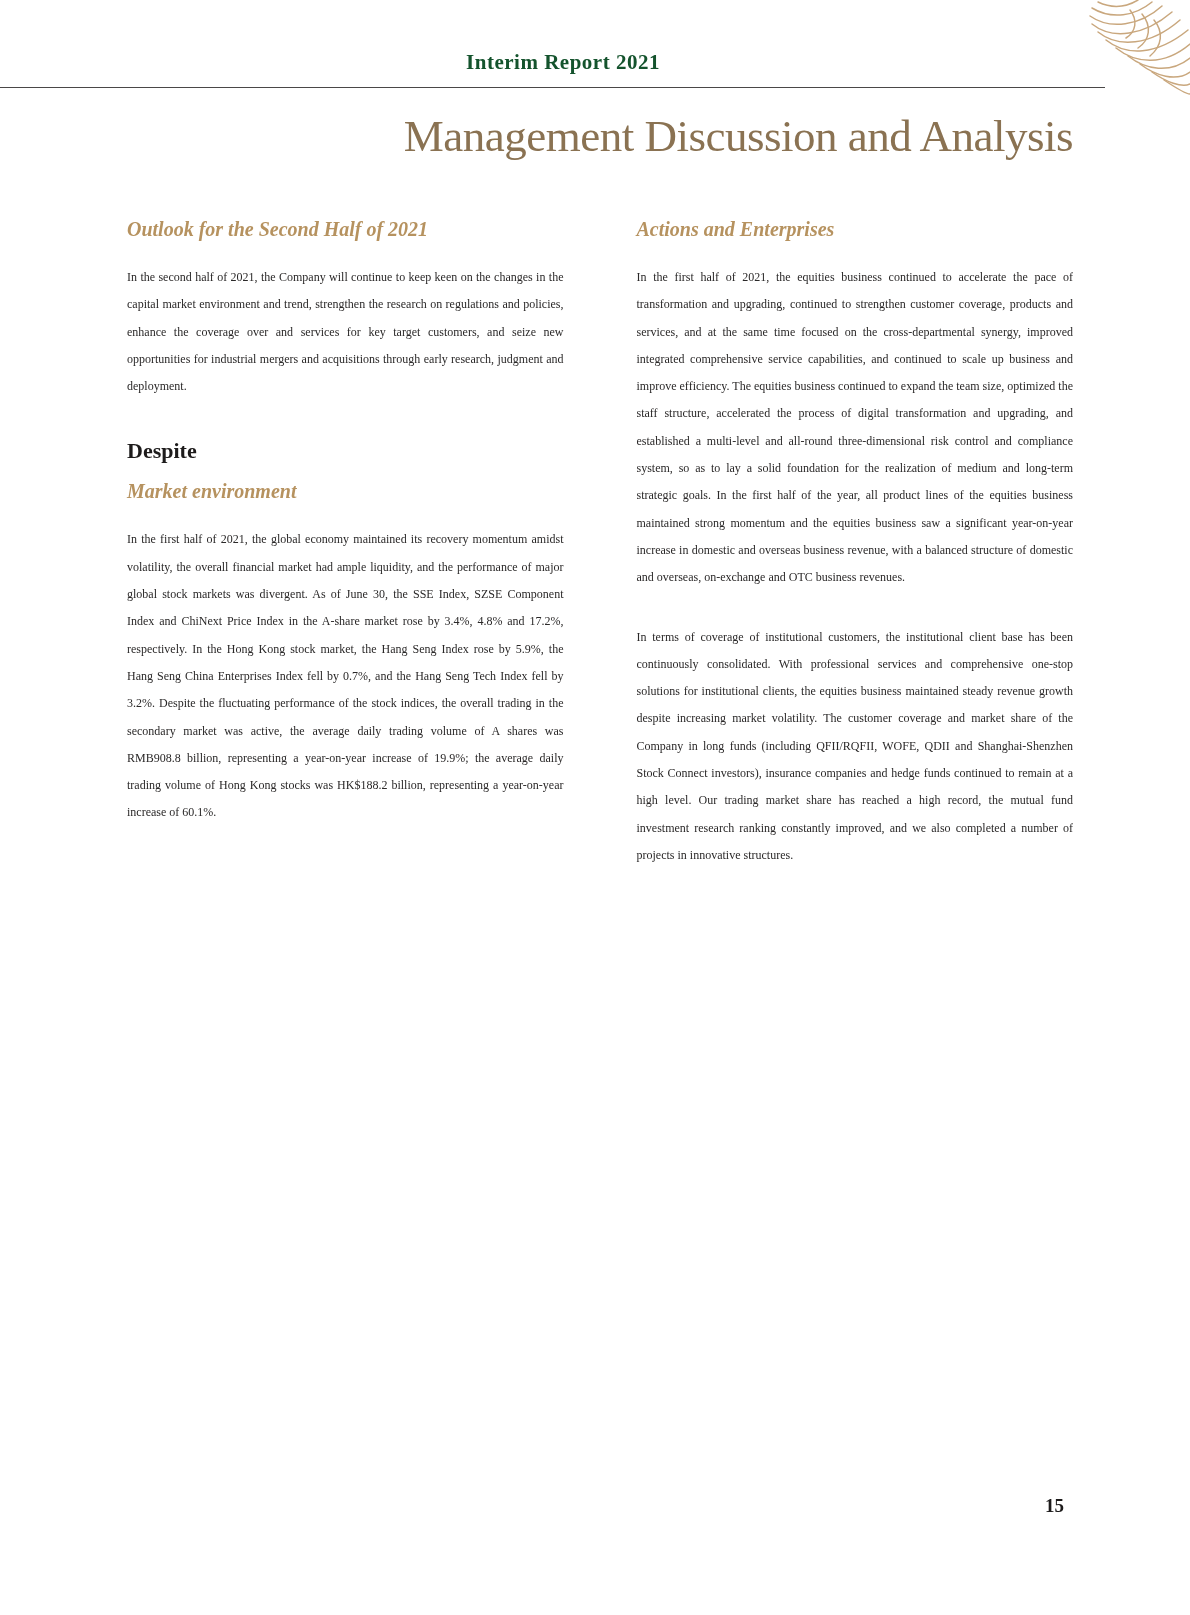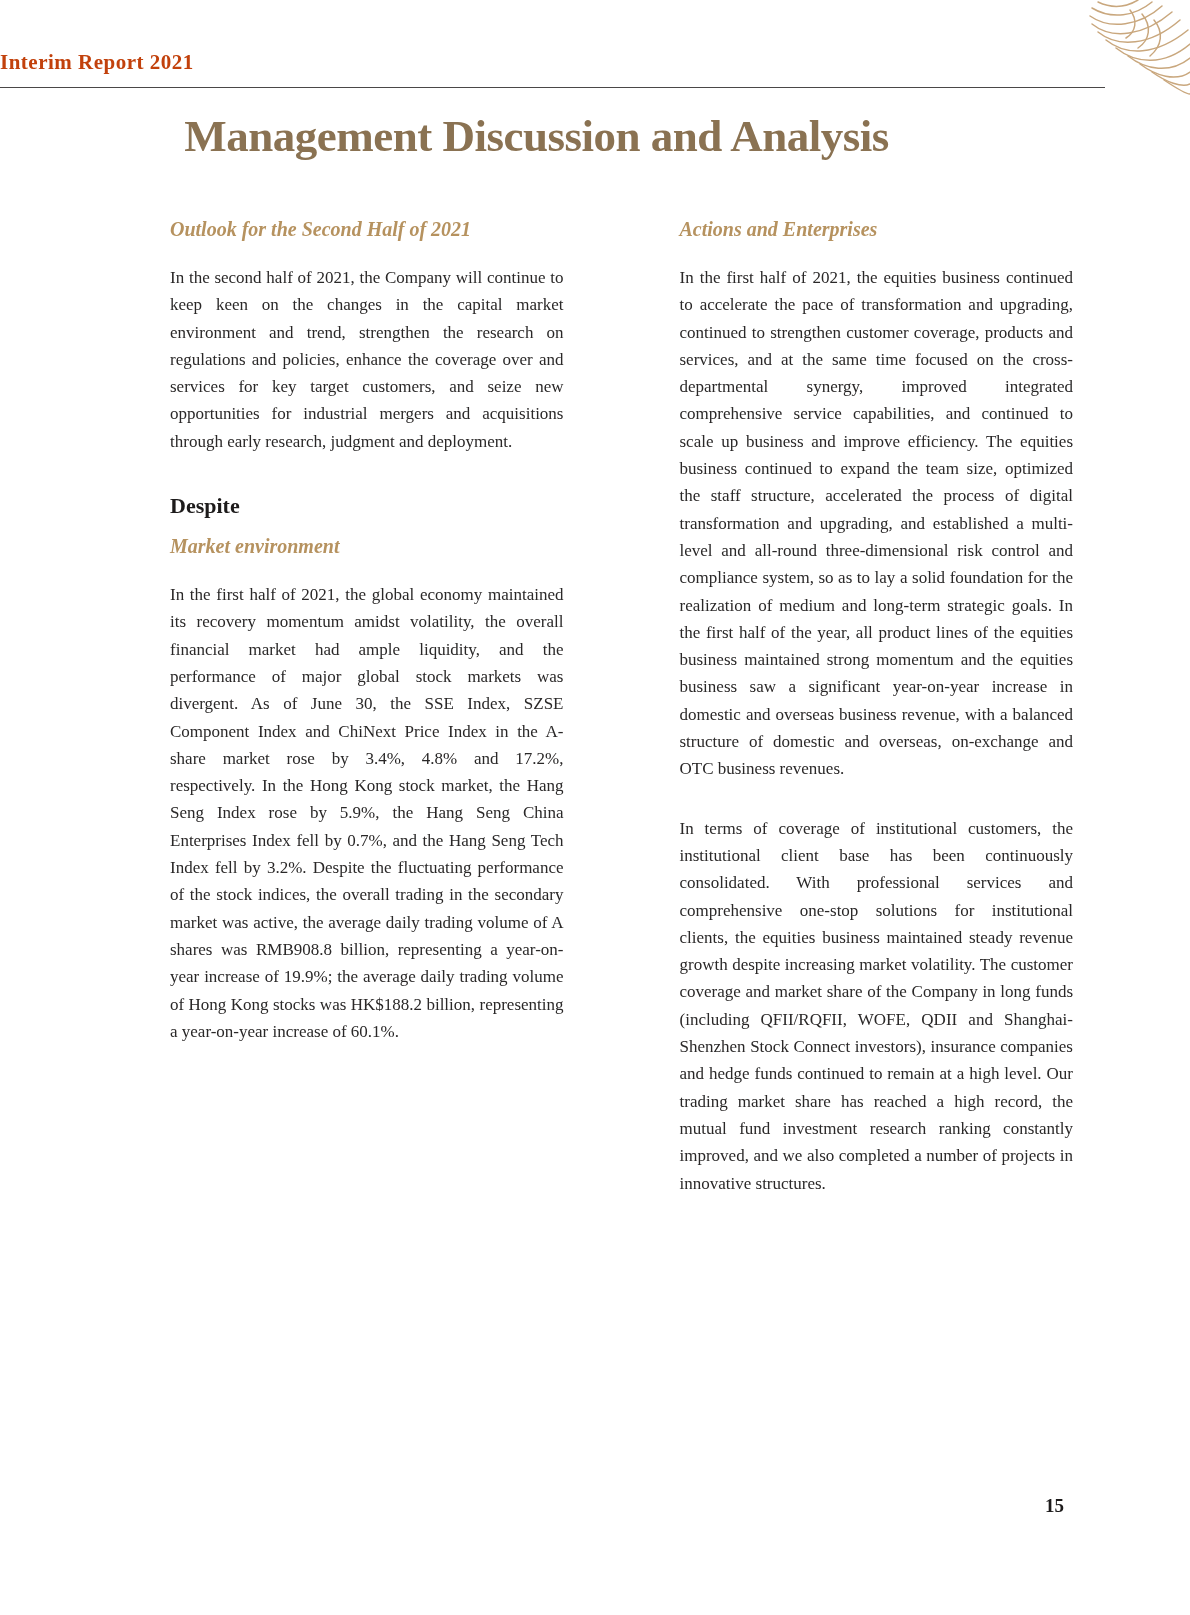--- a/index.html
+++ b/index.html
@@ -13,25 +13,25 @@
     overflow: hidden;
   }
 
   
   .header {
     position: relative;
     padding-top: 50px;
     z-index: 2;
   }
   .header-label {
-    text-align: left;
+    text-align: center;
     padding-right: 64px;
     font-size: 21px;
     font-weight: bold;
-    color: #c2410c;
+    color: #14532d;
     letter-spacing: 0.5px;
   }
   .header-rule {
     margin-top: 12px;
     margin-right: 85px;
     border: none;
     border-top: 1.6px solid #4a4848;
     height: 0;
   }
   .wave-decoration {
@@ -39,50 +39,50 @@
     top: 0;
     right: 0;
     width: 150px;
     height: 100px;
     z-index: 1;
   }
 
   
   .page-title {
     margin: 22px 117px 12px 0;
-    text-align: center;
+    text-align: right;
     font-size: 45px;
-    font-weight: bold;
+    font-weight: normal;
     color: #8a7252;
     letter-spacing: -0.5px;
   }
 
   
   .columns {
     display: flex;
     margin: 56px 117px 0 127px;
     gap: 73px;
   }
-  .col { width: 437px; margin-left: 43px; }
+  .col { width: 437px; }
 
   .gold-heading {
     font-size: 20px;
     font-weight: bold;
     font-style: italic;
     color: #b6925f;
     margin: 0 0 23px 0;
   }
   .black-heading {
     font-size: 22px;
     font-weight: bold;
     color: #1d1b1b;
     margin: 38px 0 16px 0;
   }
   p.body-text {
-    font-size: 17px;
+    font-size: 12px;
     line-height: 27.3px;
     text-align: justify;
     margin: 0;
     color: #2a2828;
   }
   .para-gap { height: 32px; }
 
   
   .page-number {
     position: absolute;

